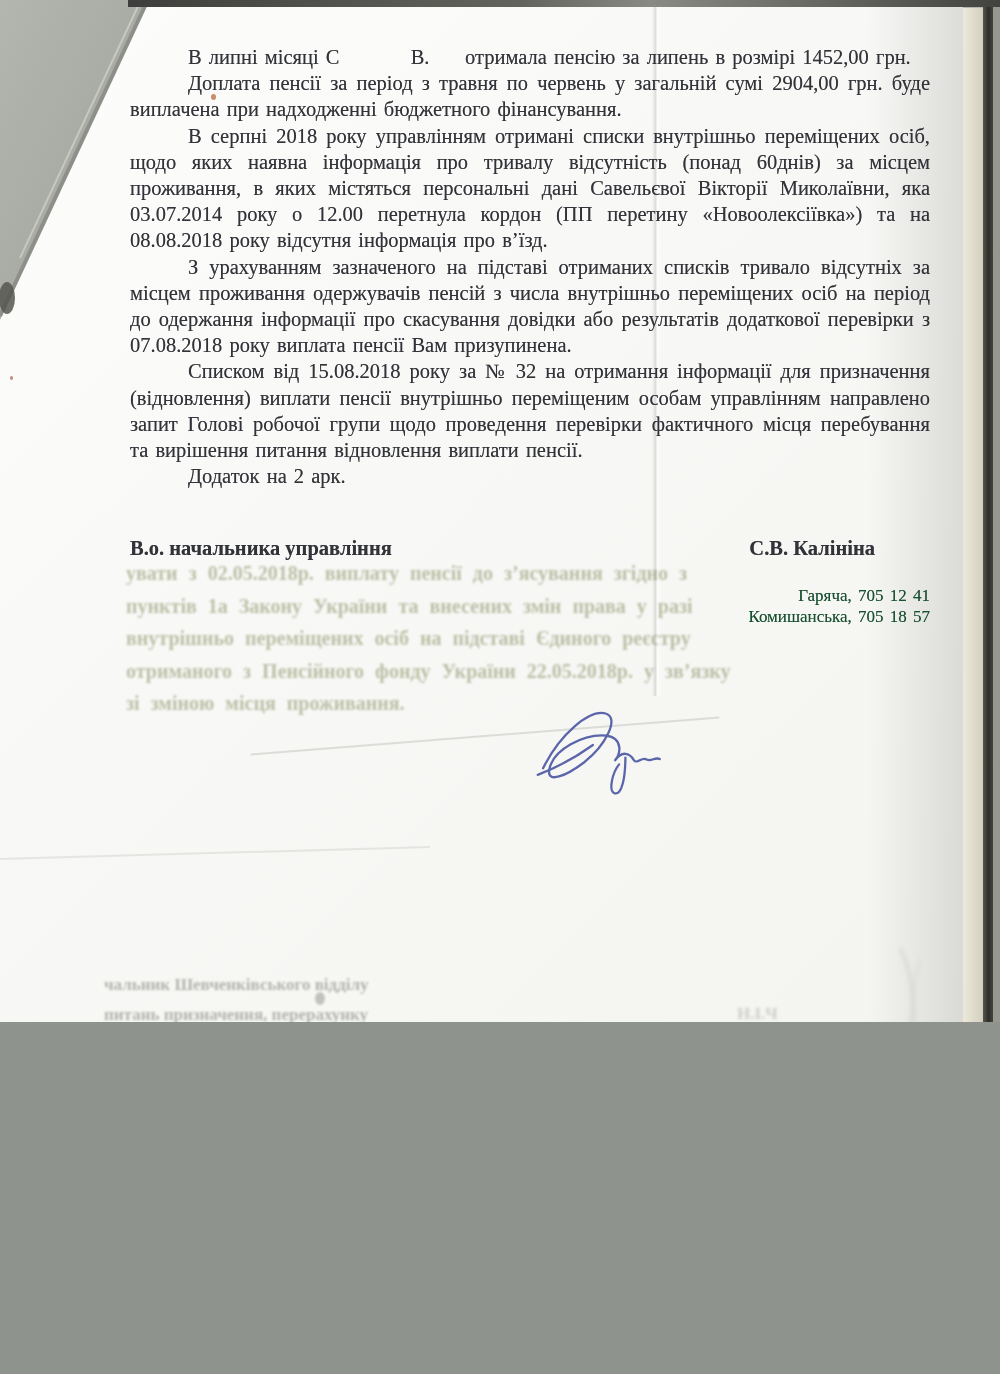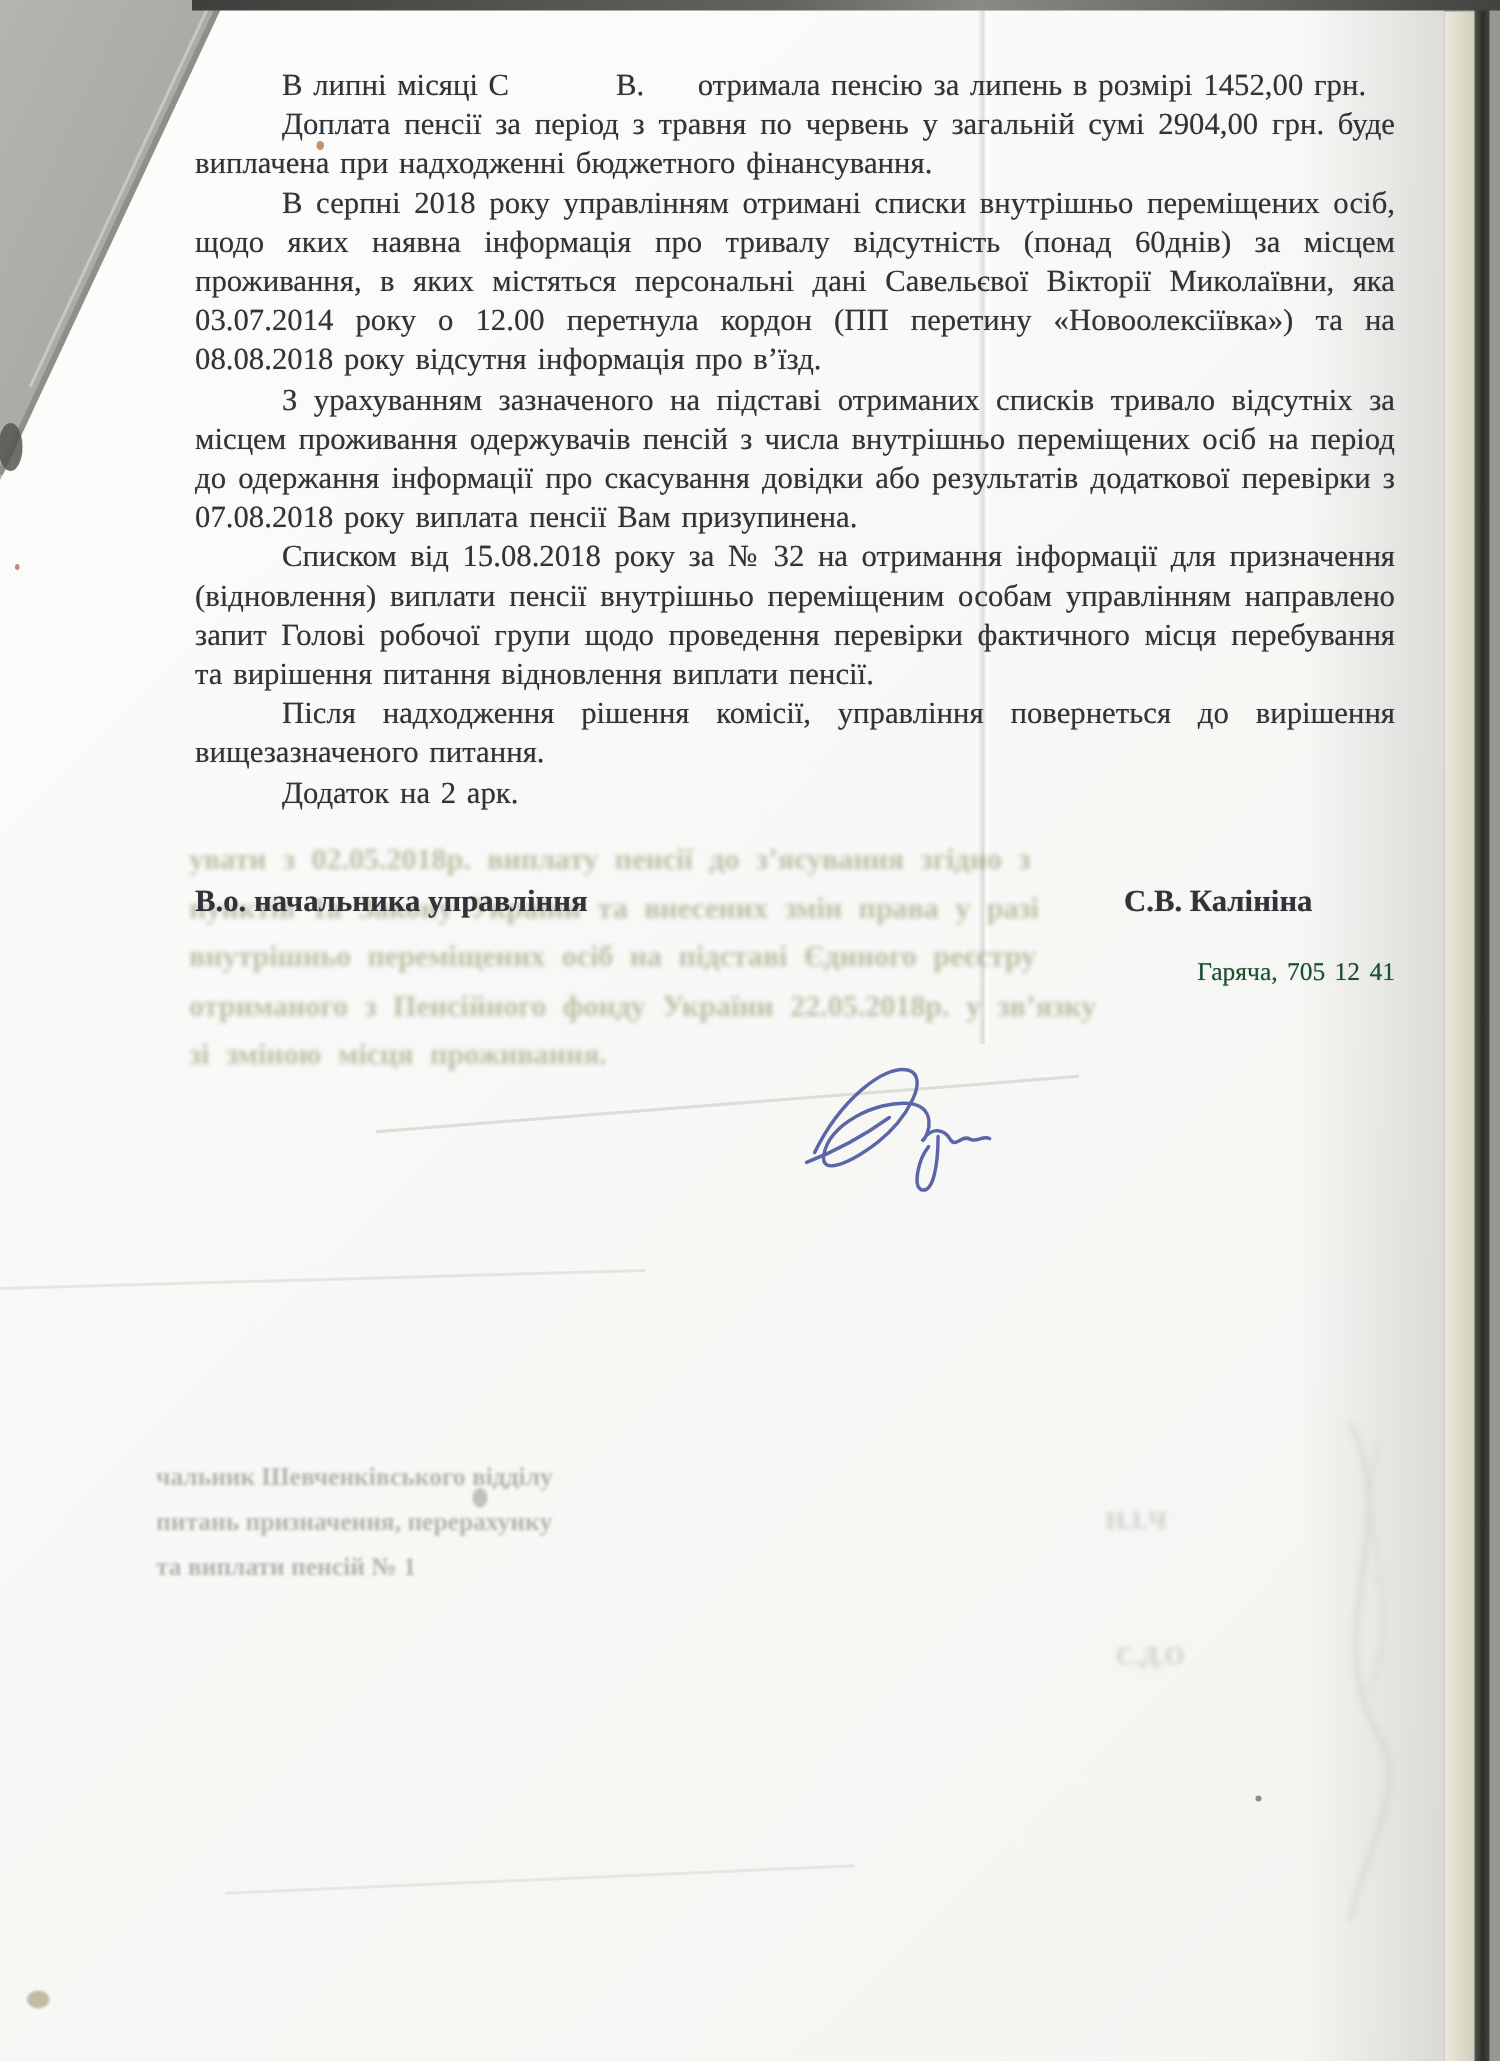--- a/index.html
+++ b/index.html
@@ -1,16 +1,16 @@
 <!DOCTYPE html>
 <html><head>
 <meta charset="utf-8">
 <style>
   html,body{margin:0;padding:0;background:#8f938e;}
-  .canvas{position:relative;width:1000px;height:1374px;overflow:hidden;
+  .canvas{position:relative;width:1000px;height:1022px;overflow:hidden;
           background:#b2b4ae;font-family:"Liberation Serif","DejaVu Serif",serif;}
   
   .top-edge{position:absolute;top:0;left:128px;right:0;height:7px;
             background:linear-gradient(90deg,#3e3e3c,#63635e 45%,#8a8a85 60%,#42423e);z-index:5;}
   
   .stack-edge{position:absolute;top:8px;right:6px;width:31px;bottom:0;
               background:linear-gradient(90deg,#ece9db,#d6d3c2 55%,#bcb9a8);z-index:1;}
   .dark-line{position:absolute;top:6px;right:6px;width:11px;bottom:0;
              background:linear-gradient(90deg,#55554e,#2e2e29 50%,#4a4a44);z-index:4;}
   .far-right{position:absolute;top:0;right:0;width:7px;bottom:0;background:#97978f;z-index:4;}
@@ -89,28 +89,28 @@
   </div>
   <div class="bleed-name n1">Н.І.Ч</div>
   <div class="bleed-name n2">С.Д.О</div>
 
   <div class="doc">
     <p>В липні місяці С&nbsp;&nbsp;&nbsp;&nbsp;&nbsp;&nbsp;&nbsp;&nbsp;&nbsp; В.&nbsp;&nbsp;&nbsp;&nbsp; отримала пенсію за липень в розмірі 1452,00 грн.</p>
     <p>Доплата пенсії за період з травня по червень у загальній сумі 2904,00 грн. буде виплачена при надходженні бюджетного фінансування.</p>
     <p>В серпні 2018 року управлінням отримані списки внутрішньо переміщених осіб, щодо яких наявна інформація про тривалу відсутність (понад 60днів) за місцем проживання, в яких містяться персональні дані Савельєвої Вікторії Миколаївни, яка 03.07.2014 року о 12.00 перетнула кордон (ПП перетину «Новоолексіївка») та на 08.08.2018 року відсутня інформація про в’їзд.</p>
     <p>З урахуванням зазначеного на підставі отриманих списків тривало відсутніх за місцем проживання одержувачів пенсій з числа внутрішньо переміщених осіб на період до одержання інформації про скасування довідки або результатів додаткової перевірки з 07.08.2018 року виплата пенсії Вам призупинена.</p>
     <p>Списком від 15.08.2018 року за № 32 на отримання інформації для призначення (відновлення) виплати пенсії внутрішньо переміщеним особам управлінням направлено запит Голові робочої групи щодо проведення перевірки фактичного місця перебування та вирішення питання відновлення виплати пенсії.</p>
-    <p>Після надходження рішення комісії, управління повернеться до вирішення вищезазначеного питання.</p>
     <p class="attach">Додаток на 2 арк.</p>
     <div class="sign-row">
       <span>В.о. начальника управління</span>
       <span class="sign-name">С.В. Калініна</span>
     </div>
     <div class="footer">
       <div>Гаряча, 705 12 41</div>
+      <div>Комишанська, 705 18 57</div>
     </div>
   </div>
 
   <svg class="sig" width="150" height="110" viewBox="0 0 150 110">
     <g transform="rotate(-6 75 55)" fill="none" stroke="#4653a0" stroke-width="2.3" stroke-linecap="round" opacity="0.88">
       <path d="M14,62 C34,30 66,8 82,14 C96,20 78,46 56,60 C36,72 16,78 20,64 C26,44 58,32 80,36 C98,40 92,58 86,62 C94,52 102,56 105,63 C108,69 113,60 118,64 C122,67 127,62 131,65"></path>
       <path d="M97,60 C95,78 90,98 82,94 C77,91 82,74 90,66"></path>
       <path d="M8,68 C30,62 52,52 66,44"></path>
     </g>
   </svg>

